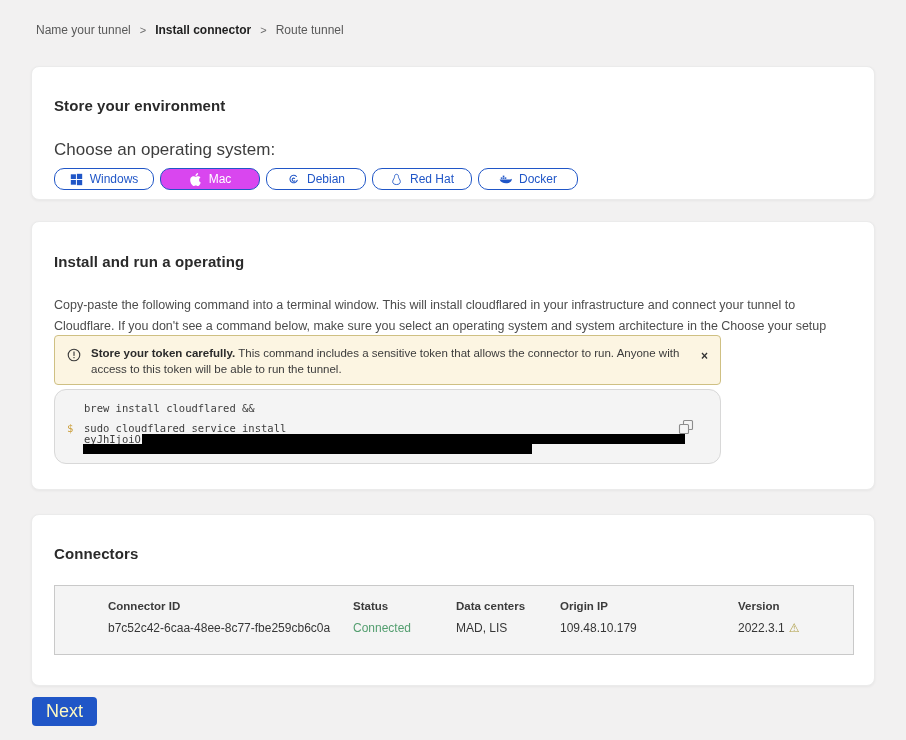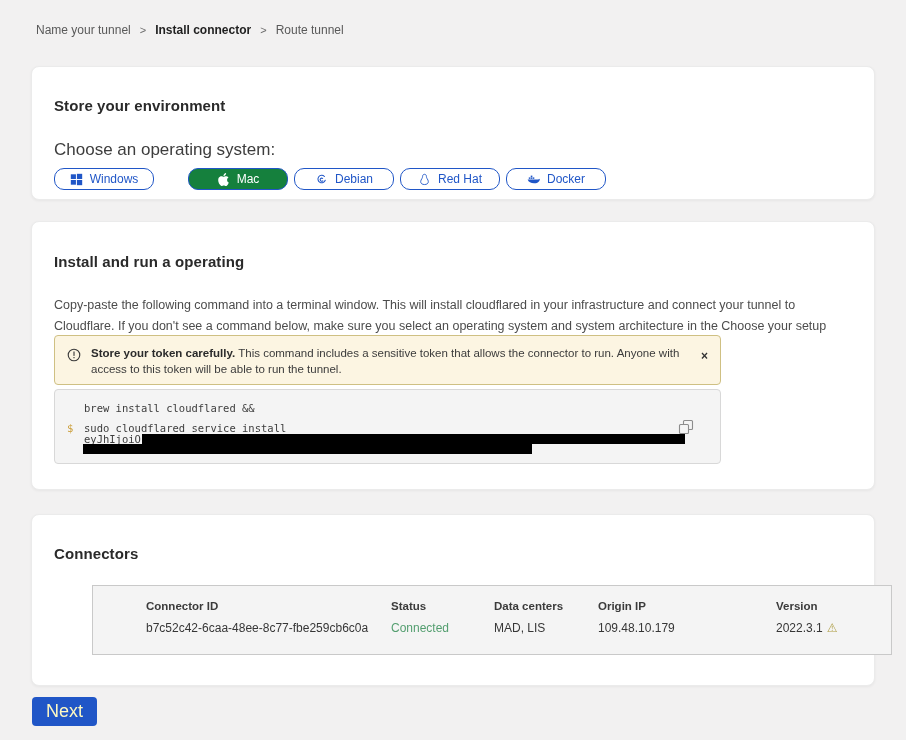--- a/index.html
+++ b/index.html
@@ -35,21 +35,21 @@
   #card-environment h2 { margin-bottom: 26px; }
   .os-label { display: block; font-size: 17px; color: #3d3d3d; margin-bottom: 8px; }
   .os-row { display: flex; gap: 6px; }
   .os-btn {
     width: 100px; height: 22px;
     display: flex; align-items: center; justify-content: center; gap: 7px;
     background: #fff; border: 1px solid #2056c7; border-radius: 10px;
     color: #2056c7; font-size: 12px; font-family: "Liberation Sans", sans-serif;
     cursor: pointer; padding: 0;
   }
-  .os-btn.selected { background: #15803d; color: #fff; margin-left: 28px; }
+  .os-btn.selected { background: #d946ef; color: #fff; }
   .os-btn svg { width: 13px; height: 13px; flex: 0 0 auto; }
 
   #card-connector { top: 221px; height: 269px; padding: 31px 22px 0; }
   #card-connector h2 { margin-bottom: 25px; }
   #card-connector p {
     font-size: 12.5px; color: #4c4c4c; line-height: 21px; max-width: 798px;
   }
 
   .warning-banner {
     position: absolute; left: 22px; top: 113px; width: 667px; height: 50px;
@@ -61,40 +61,39 @@
   .warning-text b { font-weight: 700; color: #2b2b2b; }
   .warning-close {
     position: absolute; right: 12px; top: 14px;
     background: none; border: none; cursor: pointer;
     font-size: 12px; font-weight: 700; color: #333; line-height: 1;
     font-family: "Liberation Sans", sans-serif;
   }
 
   .code-block {
     position: absolute; left: 22px; top: 167px; width: 667px; height: 75px;
-    background: #f4f4f4; border: 1px solid #d8d8d8; border-radius: 4px;
+    background: #f4f4f4; border: 1px solid #d8d8d8; border-radius: 12px;
     font-family: "DejaVu Sans Mono", monospace; font-size: 10.5px; color: #3c3c3c;
   }
   .code-line1 { position: absolute; left: 29px; top: 12px; white-space: pre; }
   .code-prompt { position: absolute; left: 12px; top: 32px; color: #cda13f; }
   .code-line2 { position: absolute; left: 29px; top: 32px; white-space: pre; }
   .code-line3 { position: absolute; left: 29px; top: 43px; white-space: pre; display: flex; align-items: center; }
   .redact-1 { display: inline-block; width: 543px; height: 10px; background: #000; margin-left: 1px; }
   .redact-2 { position: absolute; left: 28px; top: 54px; width: 449px; height: 10px; background: #000; }
   .copy-btn {
     position: absolute; right: 25px; top: 29px; width: 17px; height: 17px;
     background: none; border: none; padding: 0; cursor: pointer;
   }
 
   #card-connectors { top: 514px; height: 172px; padding: 30px 22px 0; }
   .connectors-table {
     position: absolute; left: 22px; top: 70px; width: 800px; height: 70px;
     background: #f4f4f4; border: 1px solid #c9c9c9;
     padding: 14px 0 0 53px;
-    margin-left: 38px;
   }
   .t-row { display: grid; grid-template-columns: 245px 103px 104px 178px auto; }
   .t-row.head { font-size: 11.5px; font-weight: 700; color: #3b3b3b; margin-bottom: 9px; }
   .t-row.vals { font-size: 12px; color: #363636; }
   .cell-status { color: #539e6f; }
   .version-warn { color: #ad9c42; font-size: 12px; margin-left: 4px; }
 
   .next-btn {
     position: absolute; left: 32px; top: 697px; width: 65px; height: 29px;
     background: #2056c7; color: #fef9c3; border: none; border-radius: 4px;

